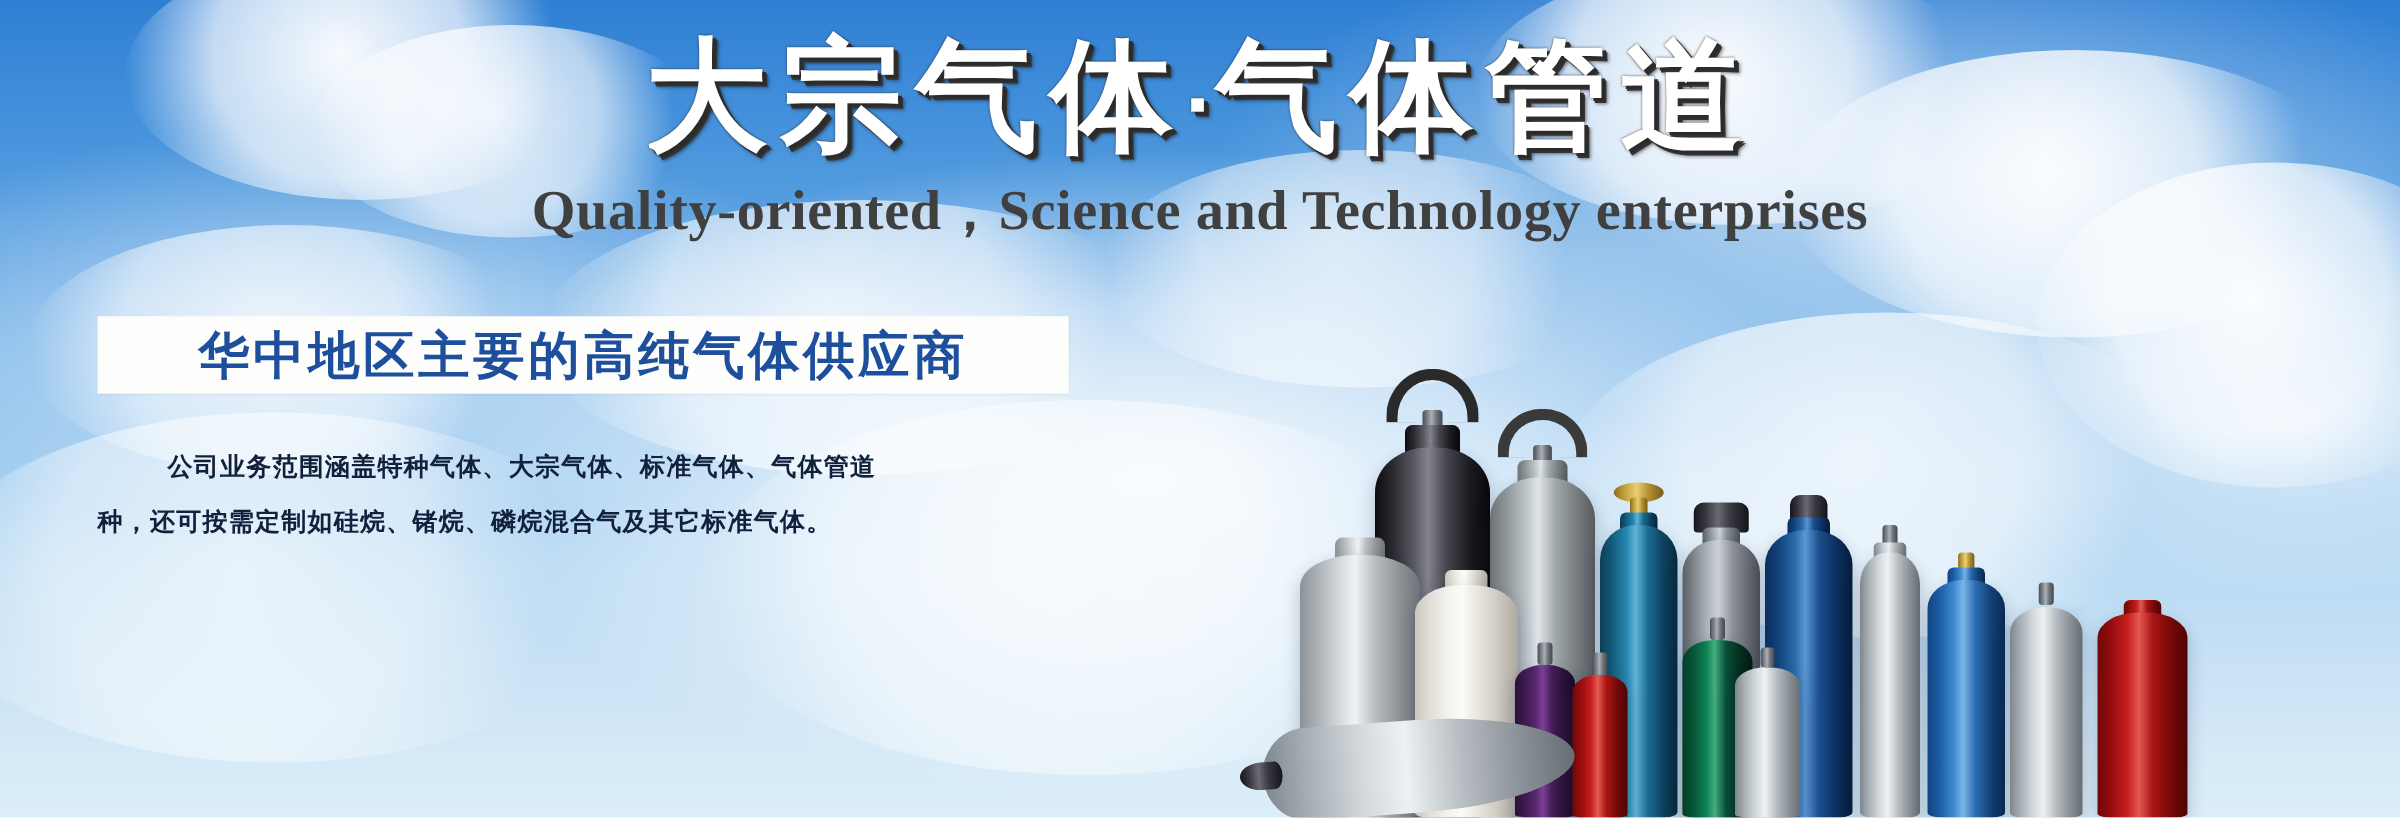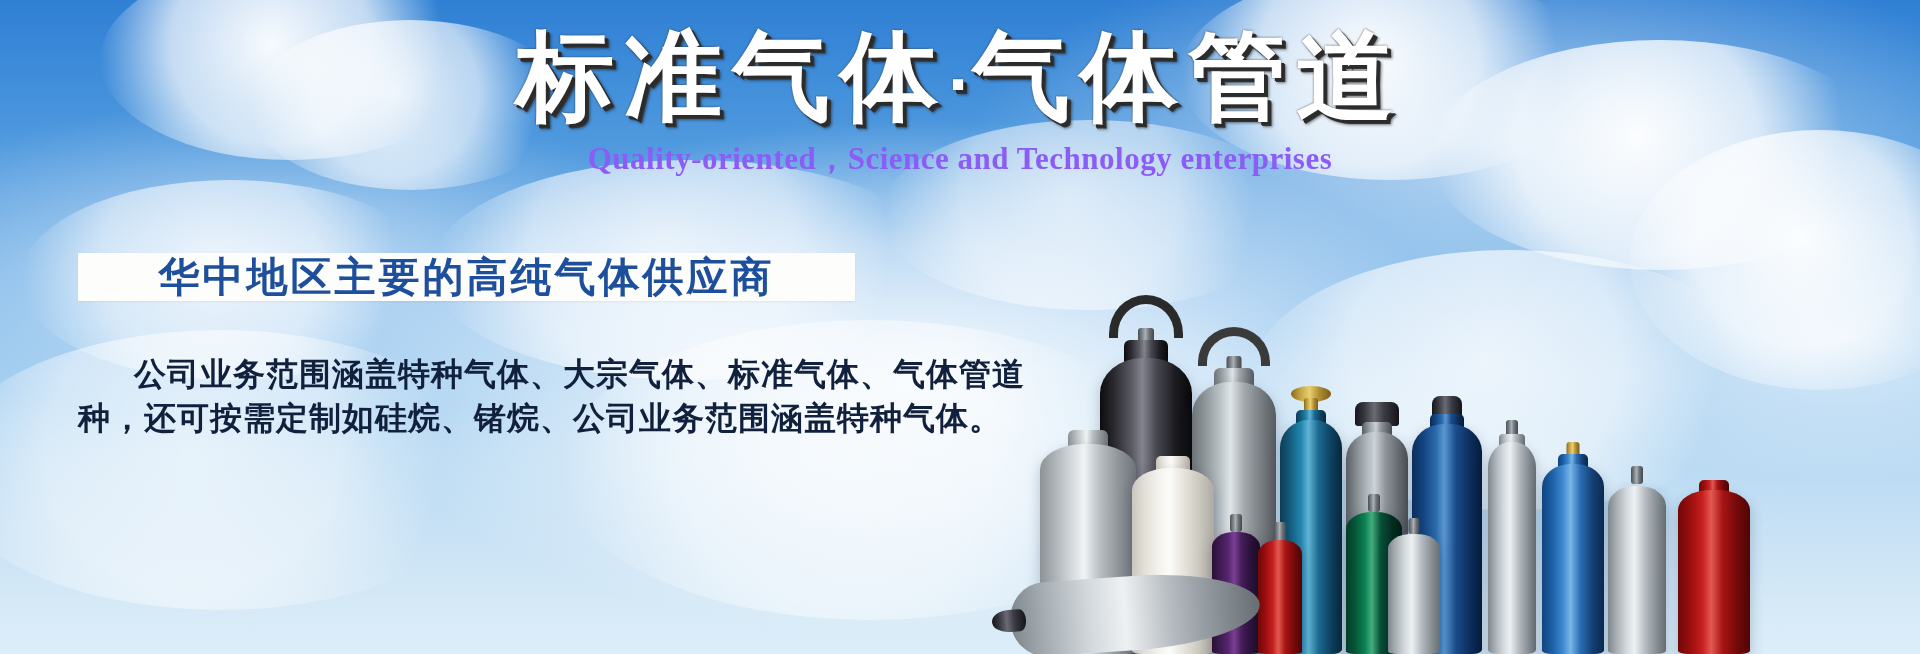--- a/index.html
+++ b/index.html
@@ -80,32 +80,32 @@
     letter-spacing: 0;
   }
 
   .subtitle {
     position: absolute;
     left: 0; right: 0;
     top: 138px;
     text-align: center;
     font-family: "Liberation Serif", serif;
     font-weight: bold;
-    font-size: 31px;
-    color: #8b5cf6;
+    font-size: 45px;
+    color: #404040;
     letter-spacing: 0.5px;
     white-space: nowrap;
   }
 
   .whitebox {
     position: absolute;
     left: 78px;
     top: 253px;
     width: 777px;
-    height: 48px;
+    height: 62px;
     background: #fdfdfb;
     display: flex;
     align-items: center;
     justify-content: center;
     box-shadow: 0 1px 2px rgba(0,0,0,0.06);
   }
   .whitebox-text {
     font-family: "Liberation Sans", sans-serif;
     font-weight: bold;
     font-size: 41px;
@@ -114,21 +114,21 @@
     white-space: nowrap;
   }
 
   .paragraph {
     position: absolute;
     left: 78px;
     top: 352px;
     width: 790px;
     font-family: "Liberation Serif", serif;
     font-weight: bold;
-    font-size: 32px;
+    font-size: 20px;
     line-height: 44px;
     color: #11203c;
     letter-spacing: 1px;
   }
   .paragraph .p-line { white-space: nowrap; }
   .paragraph .p-line.indent { text-indent: 56px; }
 
   
   .cyl-stage {
     position: absolute;
@@ -218,32 +218,32 @@
     <div class="cloud c5"></div>
     <div class="cloud c6"></div>
     <div class="cloud c7"></div>
     <div class="cloud c8"></div>
     <div class="cloud c9"></div>
     <div class="cloud c10"></div>
     <div class="cloud c11"></div>
   </div>
 
   <div class="headline">
-    <span>标准气体</span><span class="sep">·</span><span>气体管道</span>
+    <span>大宗气体</span><span class="sep">·</span><span>气体管道</span>
   </div>
 
   <div class="subtitle">Quality-oriented，Science and Technology enterprises</div>
 
   <div class="whitebox">
     <span class="whitebox-text">华中地区主要的高纯气体供应商</span>
   </div>
 
   <div class="paragraph">
     <div class="p-line indent">公司业务范围涵盖特种气体、大宗气体、标准气体、气体管道</div>
-    <div class="p-line">种，还可按需定制如硅烷、锗烷、公司业务范围涵盖特种气体。</div>
+    <div class="p-line">种，还可按需定制如硅烷、锗烷、磷烷混合气及其它标准气体。</div>
   </div>
 
   <div class="cyl-stage">
 
     <div class="cyl" style="left:-50px; width:92px; height:330px;">
       <div class="guard" style="width:56px; height:34px; bottom:316px;"></div>
       <div class="valve metal-steel" style="width:16px; height:26px; bottom:300px;"></div>
       <div class="neck m-black" style="width:44px; height:26px; bottom:288px; border-radius:6px 6px 0 0;"></div>
       <div class="body m-black" style="height:296px;"></div>
     </div>

